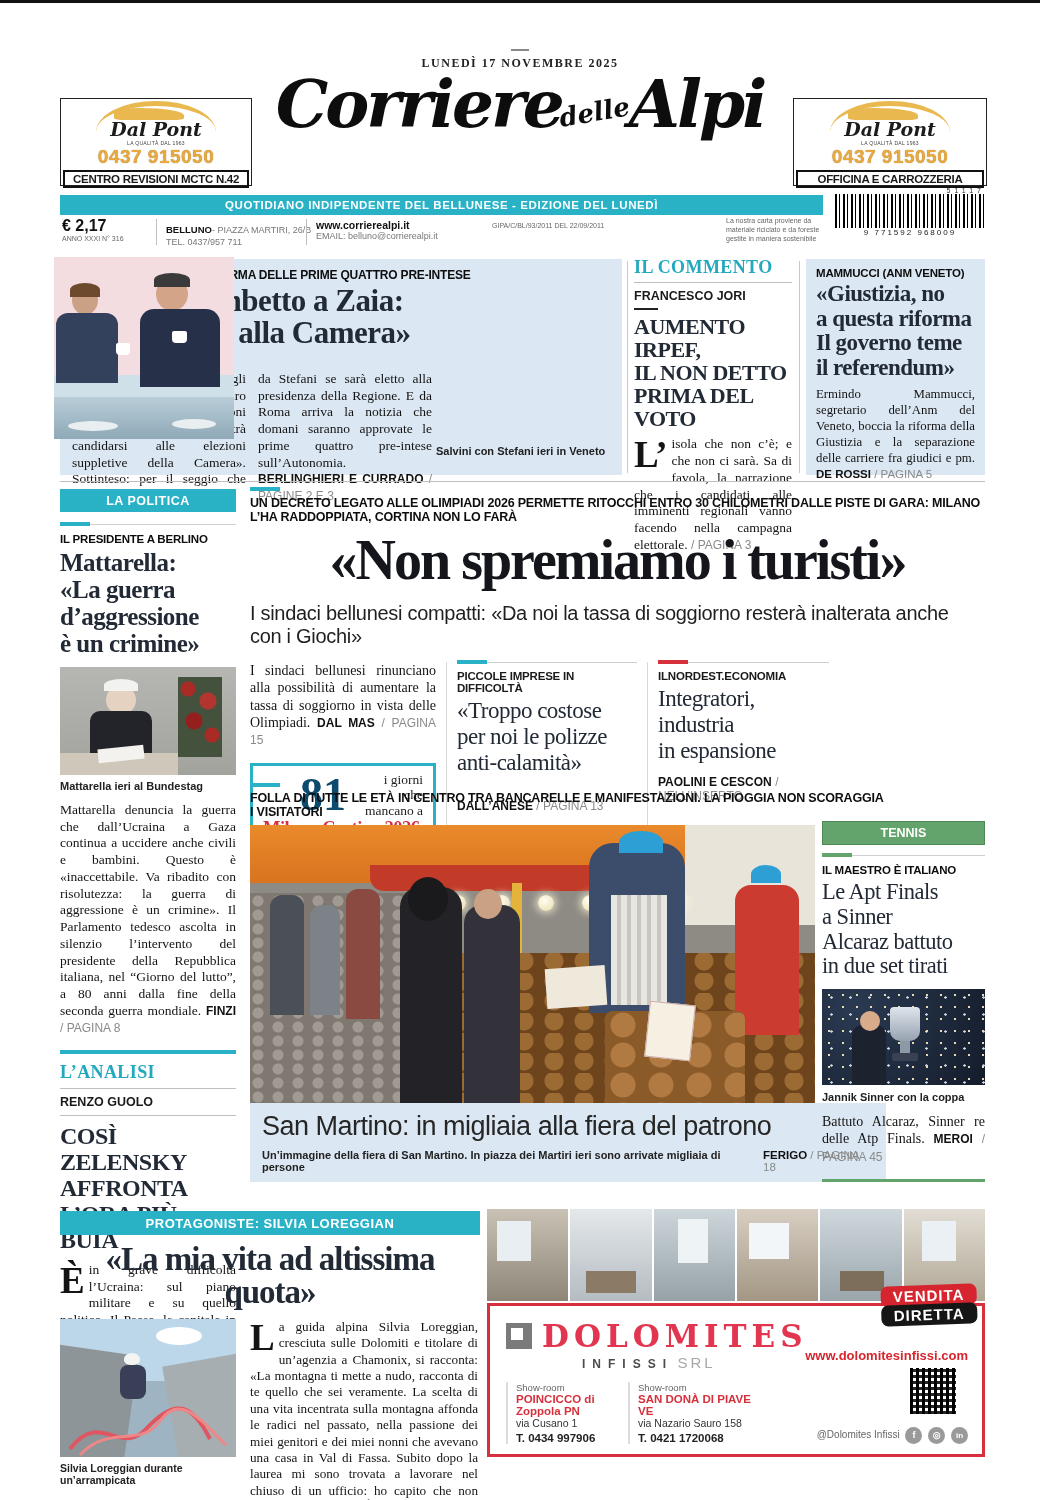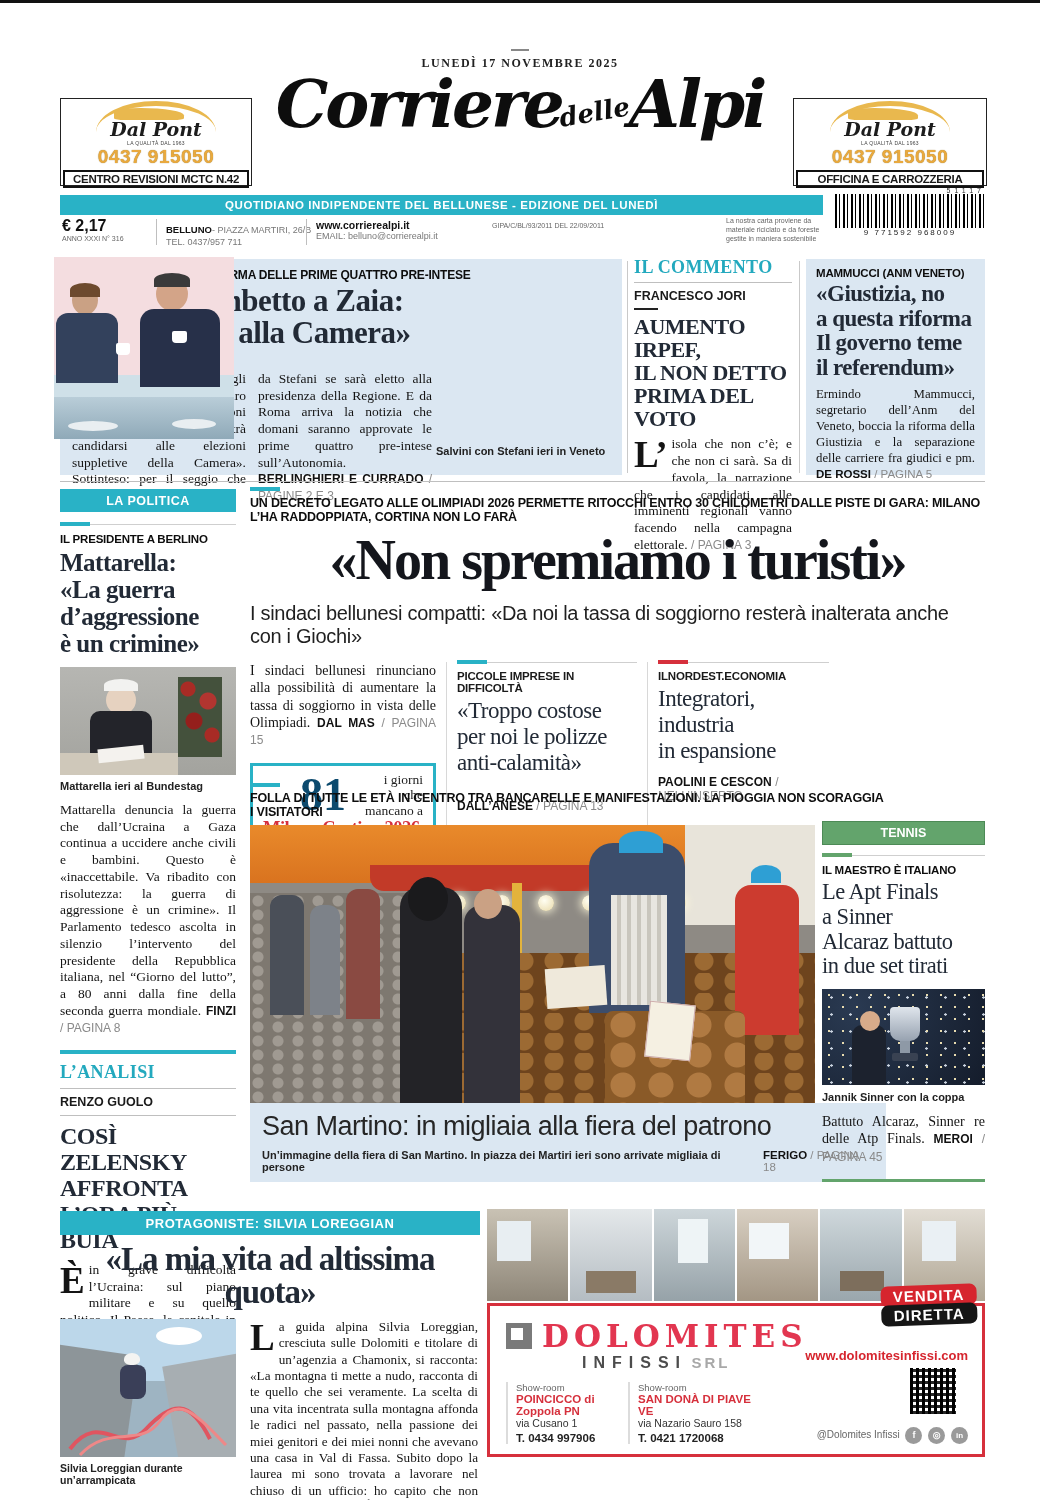--- a/index.html
+++ b/index.html
@@ -48,22 +48,22 @@
   
   .photo{position:relative;overflow:hidden;}
   .caption{font-weight:bold;font-size:11px;color:#222;}
   
   .cobbles{background:radial-gradient(circle at 8px 8px,#a09a92 5px,#7e7870 6px);background-size:20px 14px;}
   .trays{background:radial-gradient(circle at 14px 8px,#9c6a33 9px,#6e441d 10px);background-size:30px 20px;}
   .globe{width:16px;height:16px;border-radius:50%;background:radial-gradient(circle at 40% 35%,#fffef2,#e8d9a8);box-shadow:0 0 8px 2px rgba(255,250,220,.8);}
   
   .adbox{border:3px solid #d6303c;background:#fff;}
   .dolo-logo{font-family:"DejaVu Serif",serif;font-weight:bold;font-size:31px;color:#e23650;letter-spacing:5px;}
-  .dolo-sub{font-weight:bold;font-size:16px;color:#4c4c4c;letter-spacing:7px;}
-  .dolo-srl{font-size:15px;color:#a8a8a8;letter-spacing:3px;font-weight:bold;margin-top:20px;}
+  .dolo-sub{font-weight:bold;font-size:12px;color:#4c4c4c;letter-spacing:7px;}
+  .dolo-srl{font-size:15px;color:#a8a8a8;letter-spacing:3px;font-weight:normal;margin-top:20px;}
   .badge span{display:block;color:#fff;font-weight:bold;font-size:15px;letter-spacing:1px;text-align:center;border-radius:7px;padding:2px 12px;}
   .loc .lab{font-size:9.5px;color:#666;}
   .loc .nam{font-size:11.5px;font-weight:bold;color:#d6303c;}
   .loc .adr{font-size:10.5px;color:#333;}
   .loc .tel{font-size:11.5px;font-weight:bold;color:#222;margin-top:3px;}
   .soc{display:inline-block;width:17px;height:17px;border-radius:50%;background:#9a9a9a;color:#fff;font-weight:bold;
        font-size:9px;text-align:center;line-height:17px;margin-left:3px;}
   .qr{background:
       repeating-linear-gradient(0deg,rgba(0,0,0,.85) 0 3px,transparent 3px 6px),
       repeating-linear-gradient(90deg,#000 0 3px,#fff 3px 6px);}

